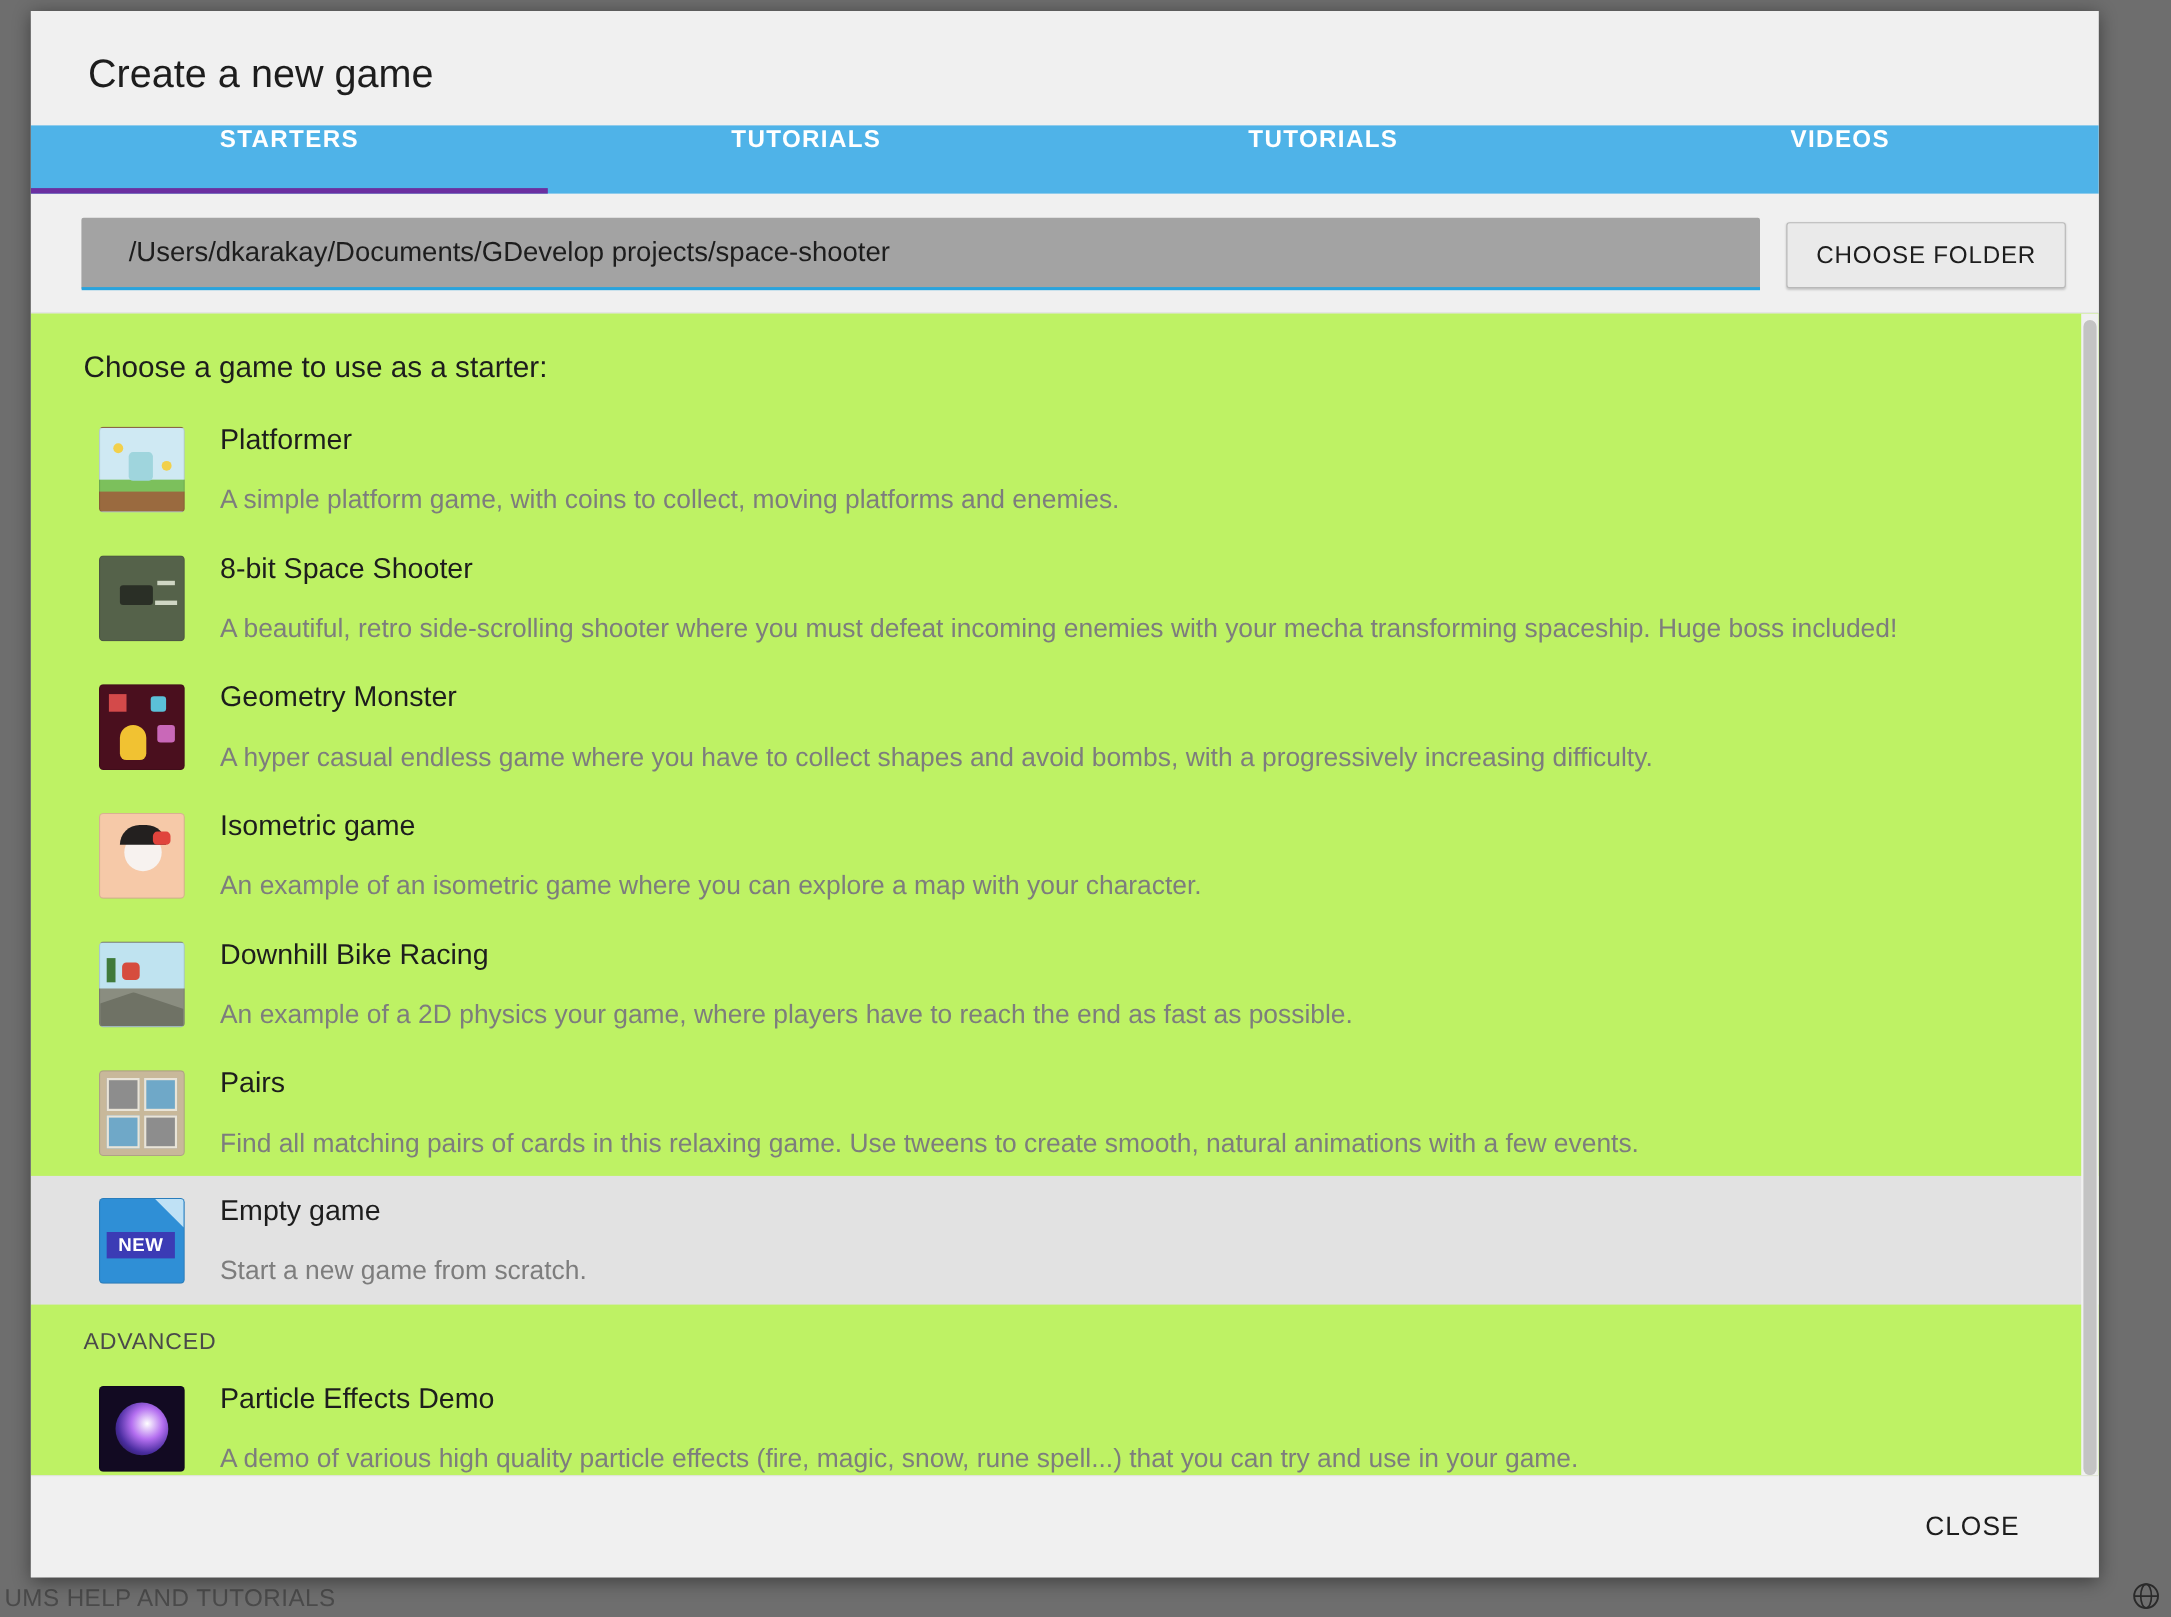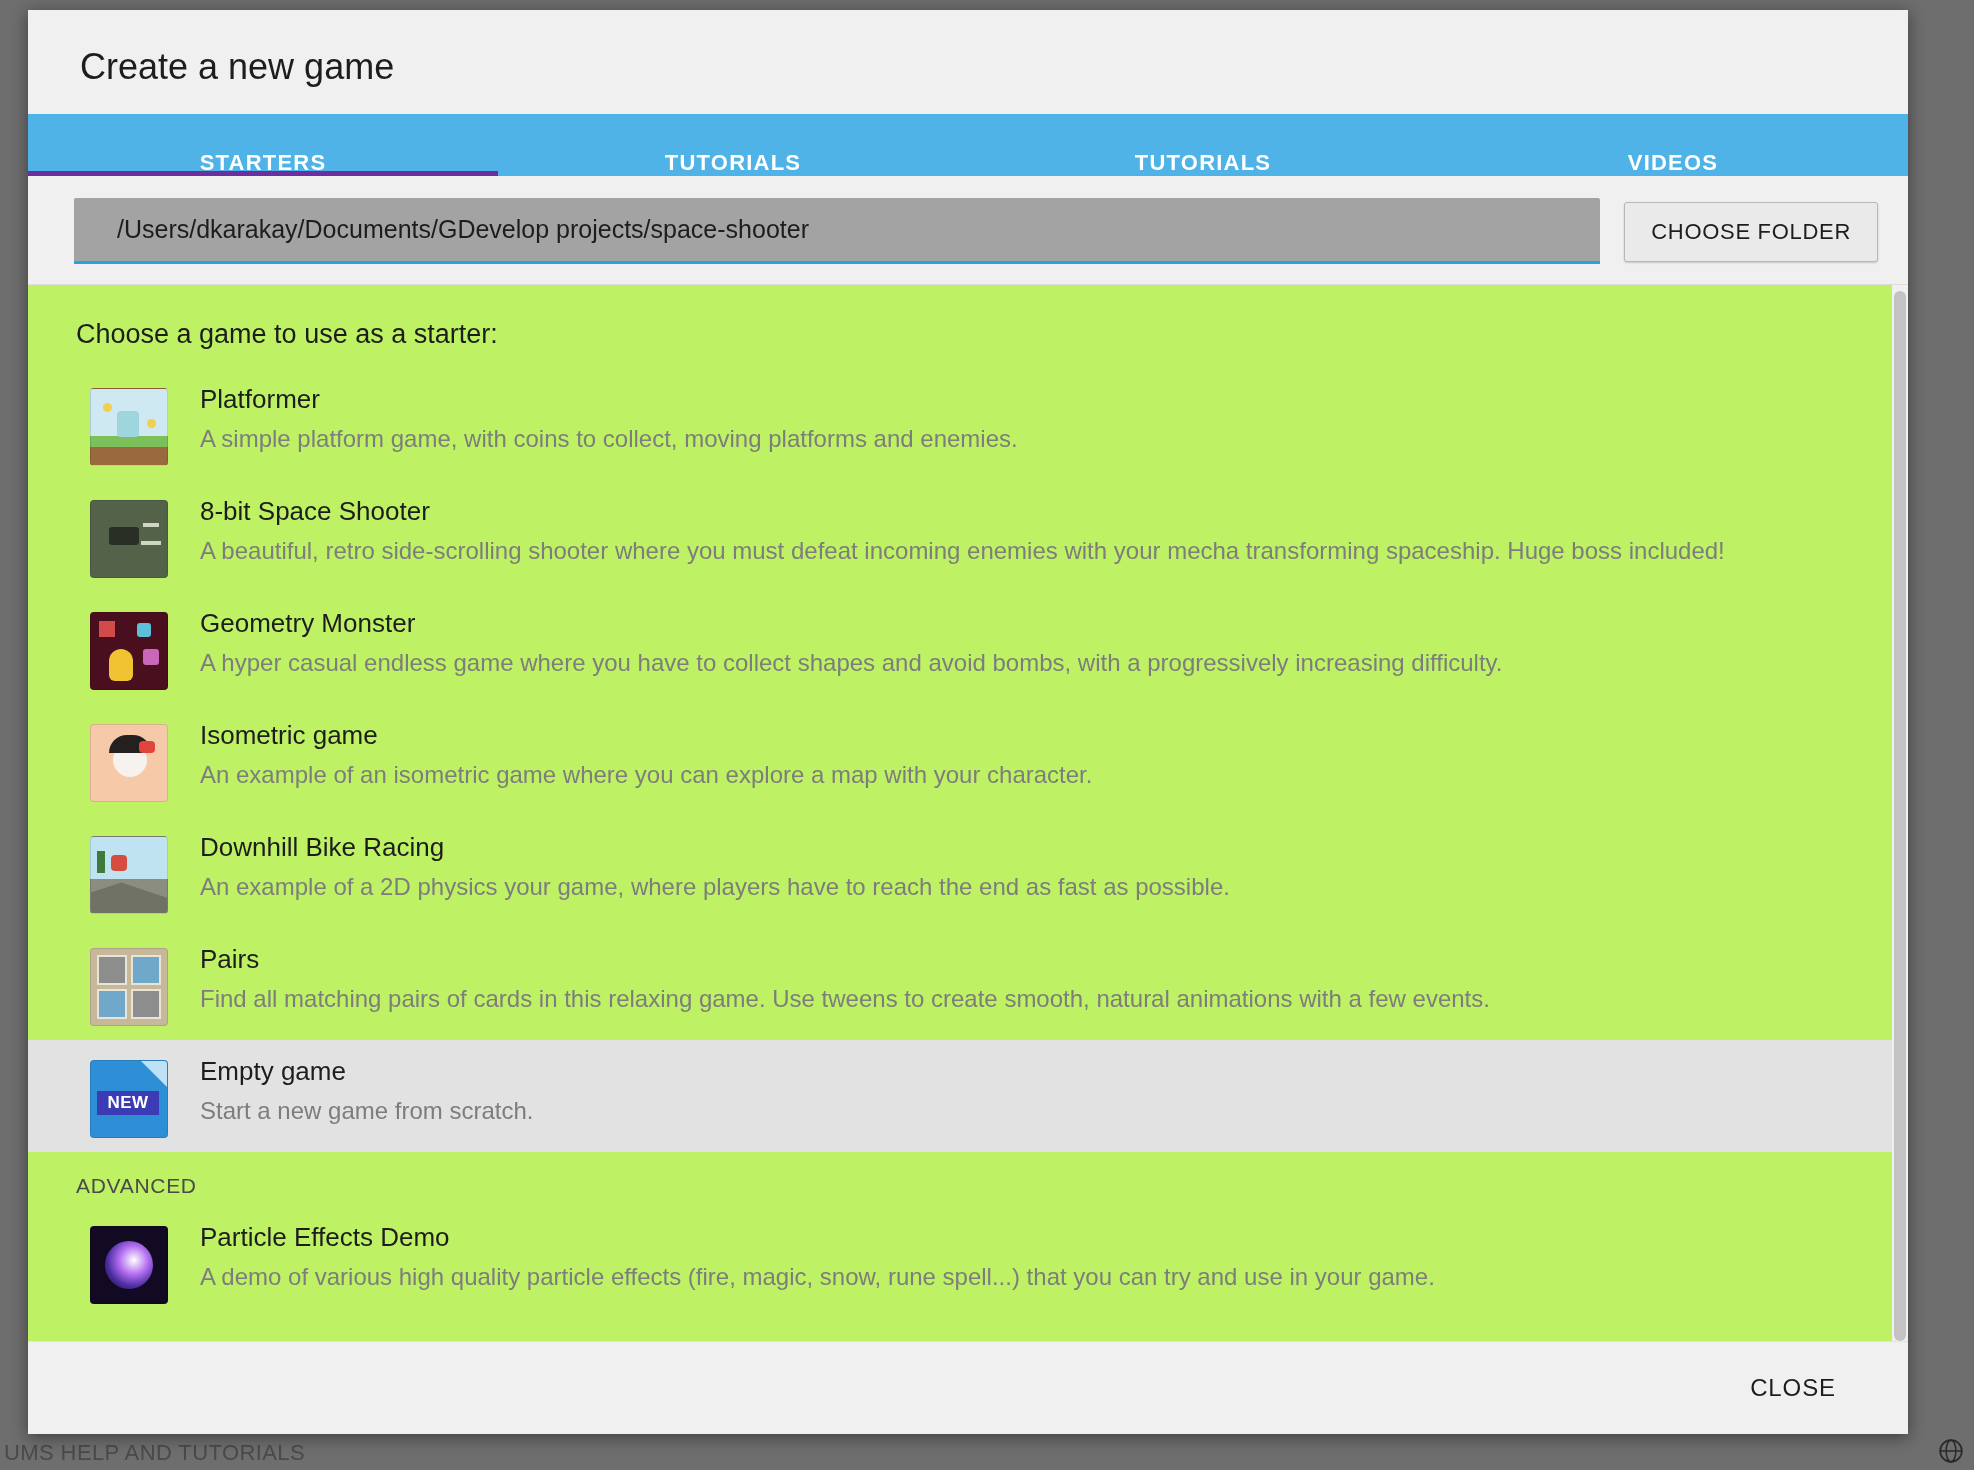--- a/index.html
+++ b/index.html
@@ -55,21 +55,21 @@
   .tabs {
     display: flex;
     background: #4fb3e8;
     height: 62px;
     align-items: stretch;
     position: relative;
   }
   .tab {
     flex: 1;
     display: flex;
-    align-items: flex-end;
+    align-items: flex-start;
     justify-content: center;
     color: #ffffff;
     font-size: 22px;
     font-weight: bold;
     letter-spacing: 1.2px;
     cursor: pointer;
     user-select: none;
     position: relative;
   }
   .tab.active::after {
@@ -173,20 +173,21 @@
   .item-title {
     font-size: 26px;
     color: #1d1d1d;
     margin-bottom: 8px;
   }
   .item-desc {
     font-size: 24px;
     color: #7d7d7d;
     line-height: 1.33;
     max-width: 1700px;
+    margin-top: 24px;
   }
 
   .advanced-label {
     font-size: 21px;
     color: #4a4a4a;
     letter-spacing: 0.7px;
     padding: 22px 0 8px 48px;
   }
 
   .footer {

